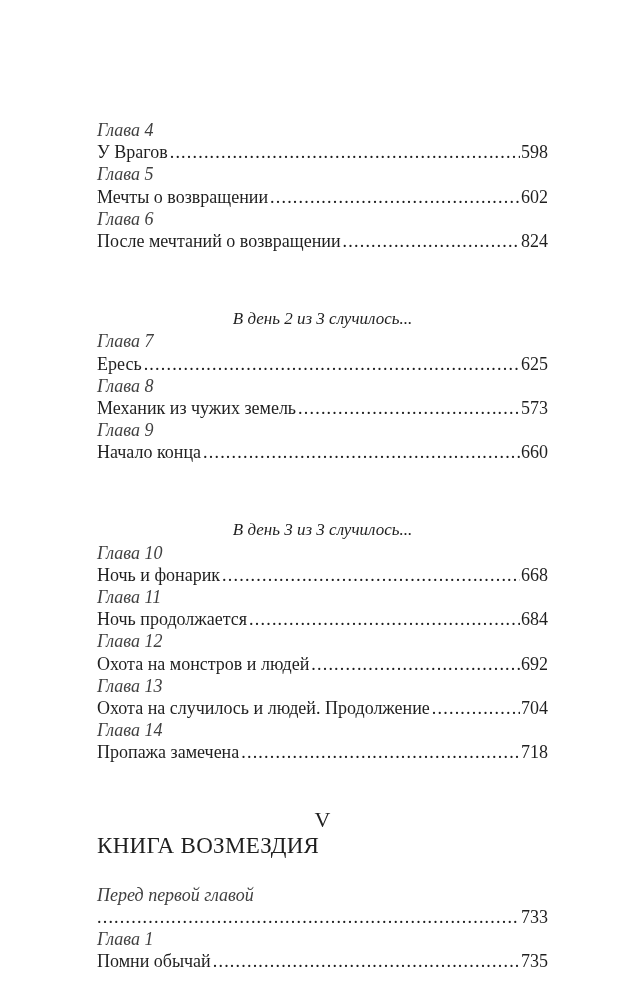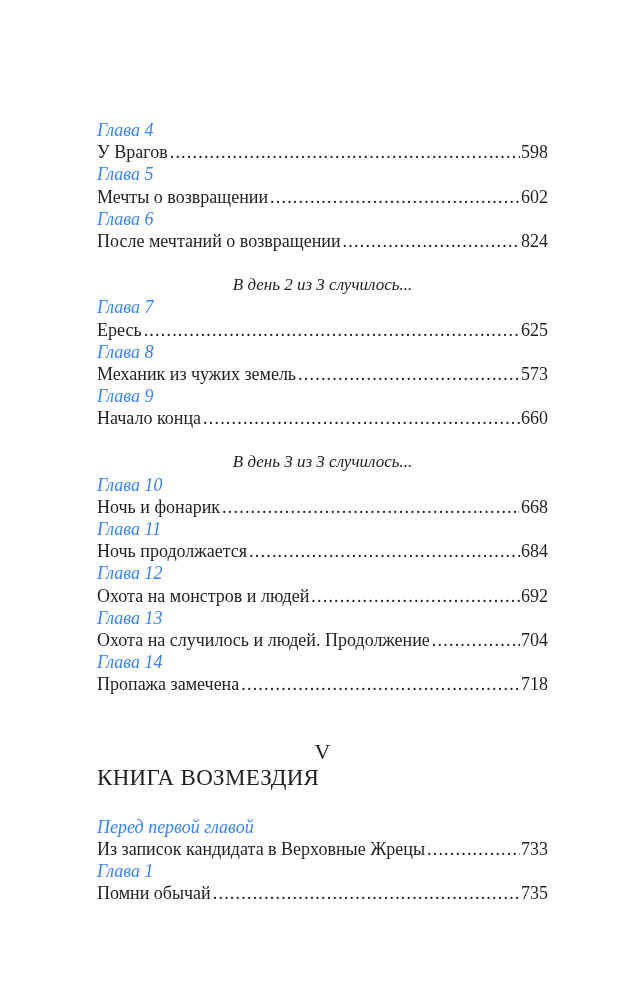--- a/index.html
+++ b/index.html
@@ -3,27 +3,27 @@
 <meta charset="utf-8">
 <style>
   html, body { margin: 0; padding: 0; }
   body {
     width: 625px; height: 1000px; background: #ffffff;
     font-family: "Liberation Serif", "DejaVu Serif", serif;
     color: #1f1f1f; position: relative; overflow: hidden;
   }
   .toc { position: absolute; left: 97px; width: 451px; top: 119px; }
   .line { height: 22.2px; line-height: 22.2px; font-size: 18px; white-space: nowrap; }
-  .label { font-style: italic; color: #3b82f6; }
+  .label { font-style: italic; color: #404040; }
   .entry { display: flex; align-items: baseline; justify-content: space-between; }
   .entry .title { flex: 0 0 auto; padding-right: 2px; }
   .entry .dots { flex: 1 1 auto; overflow: hidden; white-space: nowrap; letter-spacing: 1.2px; }
   .entry .dots::before { content: "................................................................................................................................................................"; }
   .entry .page { flex: 0 0 auto; padding-left: 1px; }
-  .section-head { text-align: center; font-style: italic; font-size: 17px; }
+  .section-head { text-align: center; font-style: italic; font-size: 17px; margin-top: 34px; }
   .gap-1 { height: 22px; }
   .gap-book { height: 44px; }
   .book-num { text-align: center; font-size: 22px; height: 24px; line-height: 24px; }
   .book-title { font-size: 23px; height: 28px; line-height: 28px; letter-spacing: 0.3px; }
   .gap-2 { height: 24px; }
 </style>
 </head>
 <body>
 
 <div class="toc">
@@ -110,21 +110,20 @@
   </div>
 
   <div class="gap-book"></div>
 
   <div>
     <div class="book-num">V</div>
     <div class="book-title">КНИГА ВОЗМЕЗДИЯ</div>
     <div class="gap-2"></div>
     <div class="line label">Перед первой главой</div>
     <div class="line entry">
-      <span class="title">Из записок кандидата в Верховные Жрецы </span>
         <span class="dots"></span>
         <span class="page">733</span>
     </div>
     <div class="line label">Глава 1</div>
     <div class="line entry">
       <span class="title">Помни обычай</span>
         <span class="dots"></span>
         <span class="page">735</span>
     </div>
   </div>

